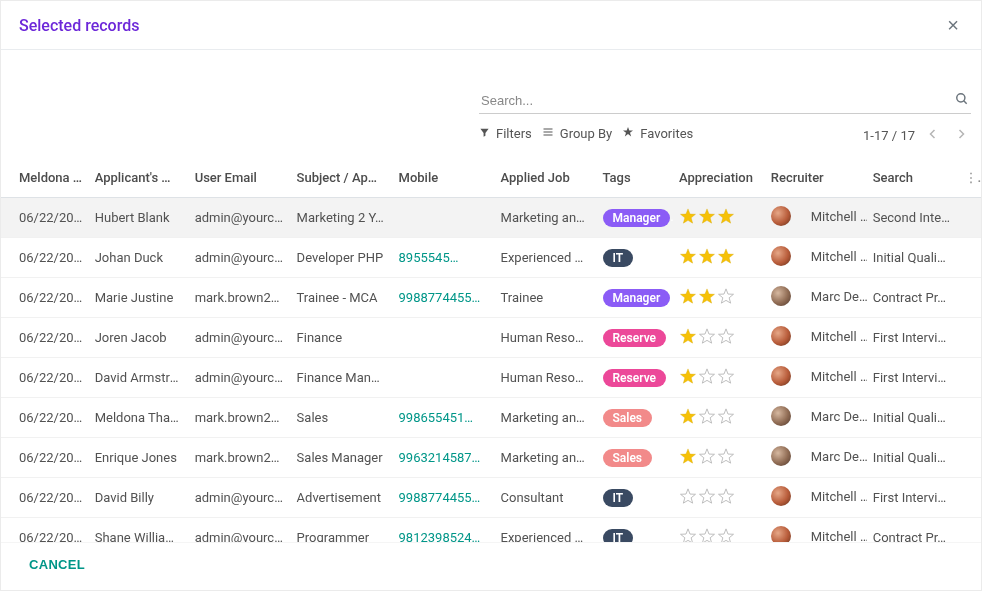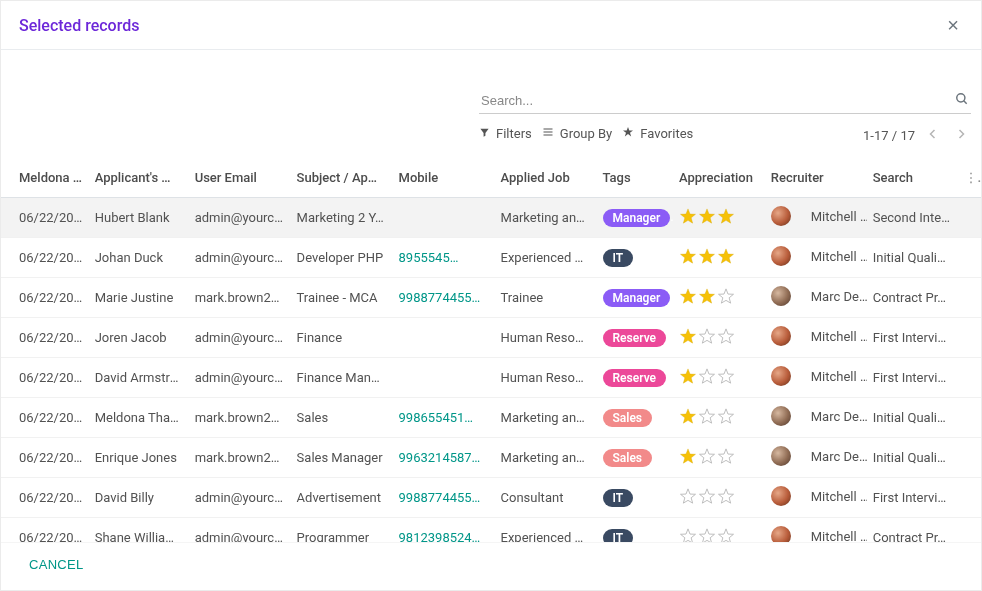--- a/index.html
+++ b/index.html
@@ -50,21 +50,21 @@
   .star-svg { width: 18px; height: 18px; }
   .star-full { fill: #f6c107; stroke: #d6a600; stroke-width: 0.5; }
   .star-empty { fill: none; stroke: #b8b8b8; stroke-width: 1.2; }
 
   .recruiter-cell { display: inline-flex; align-items: center; gap: 20px; }
   .avatar { width: 20px; height: 20px; border-radius: 50%; display: inline-block; flex: 0 0 20px; }
   .avatar-red { background: radial-gradient(circle at 35% 35%, #e6a787 0%, #b85c3a 55%, #5c2e1a 100%); }
   .avatar-brown { background: radial-gradient(circle at 35% 35%, #d6b8a0 0%, #8f6b53 55%, #4a352a 100%); }
 
   .modal-footer { padding: 14px 18px 18px 28px; border-top: 1px solid rgba(0,0,0,0.04); }
-  .btn-cancel { color: #009688; font-weight: 400; font-size: 13px; letter-spacing: 0.3px; background: none; border: none; cursor: pointer; }
+  .btn-cancel { color: #009688; font-weight: 700; font-size: 13px; letter-spacing: 0.3px; background: none; border: none; cursor: pointer; }
 
   .ic { display: inline-block; }
 </style>
 </head>
 <body>
 
 <div class="modal">
   <div class="modal-header">
     <div class="modal-title">Selected records</div>
     <button class="close-btn">×</button>

